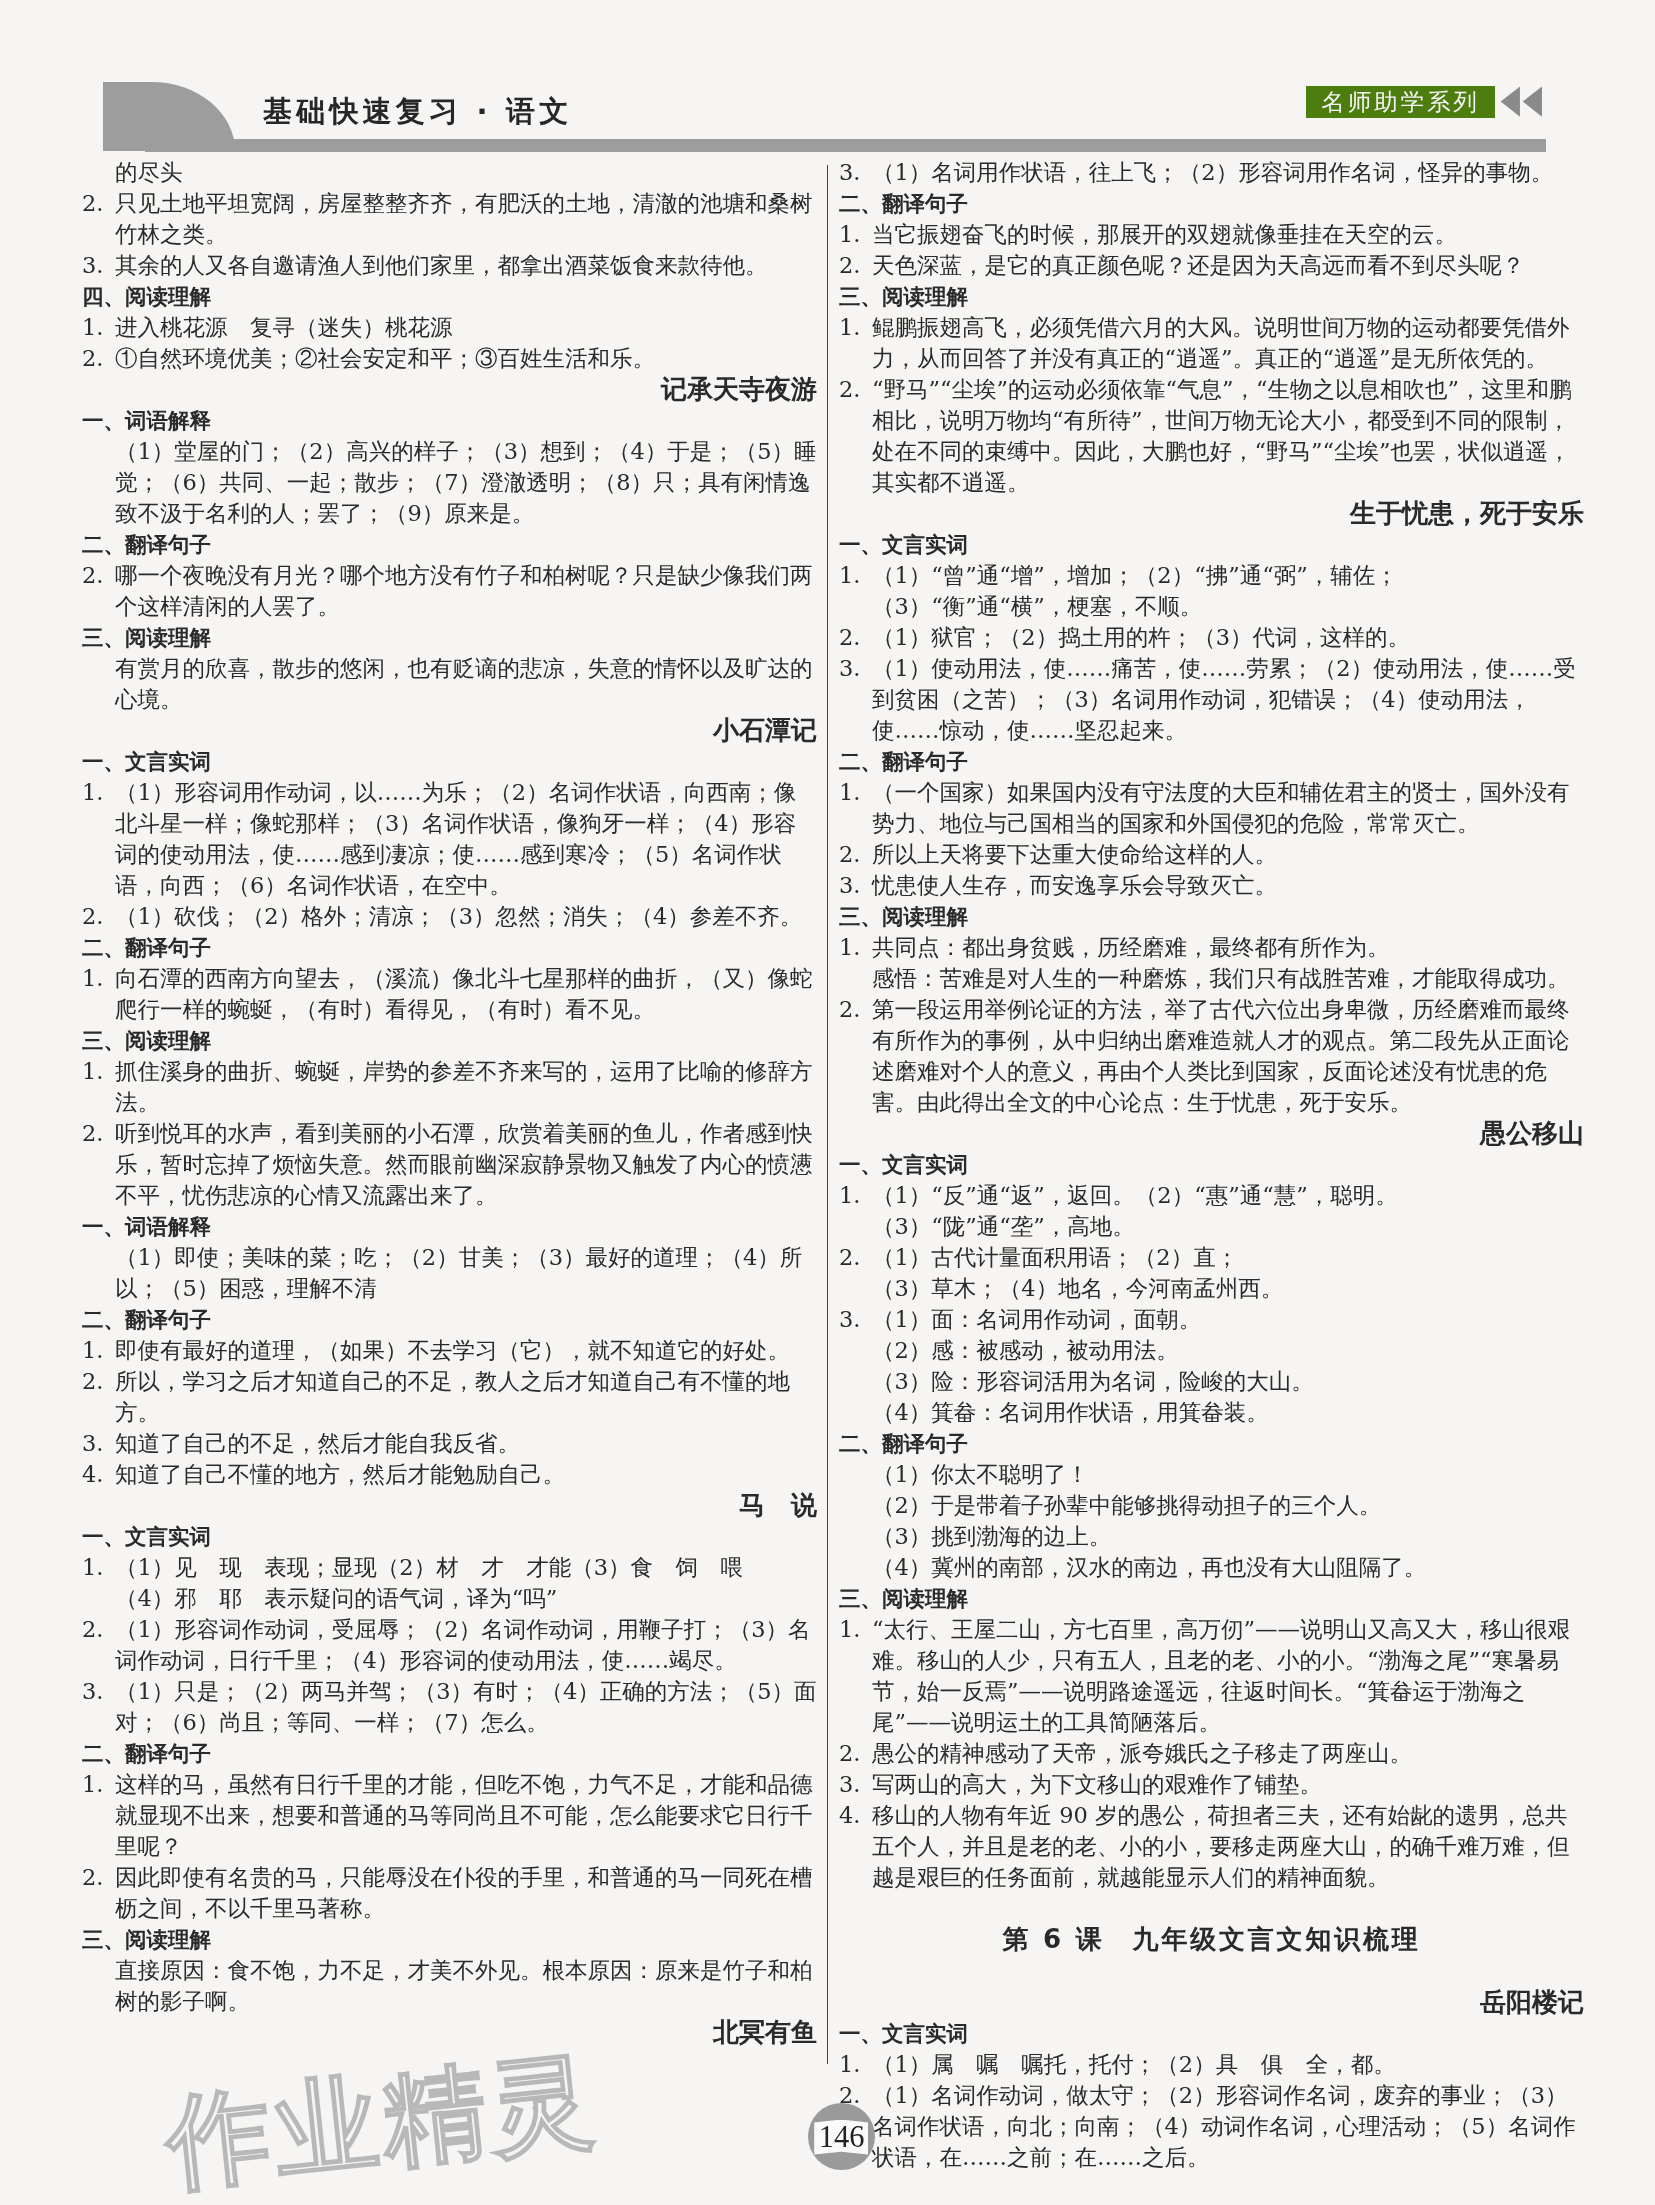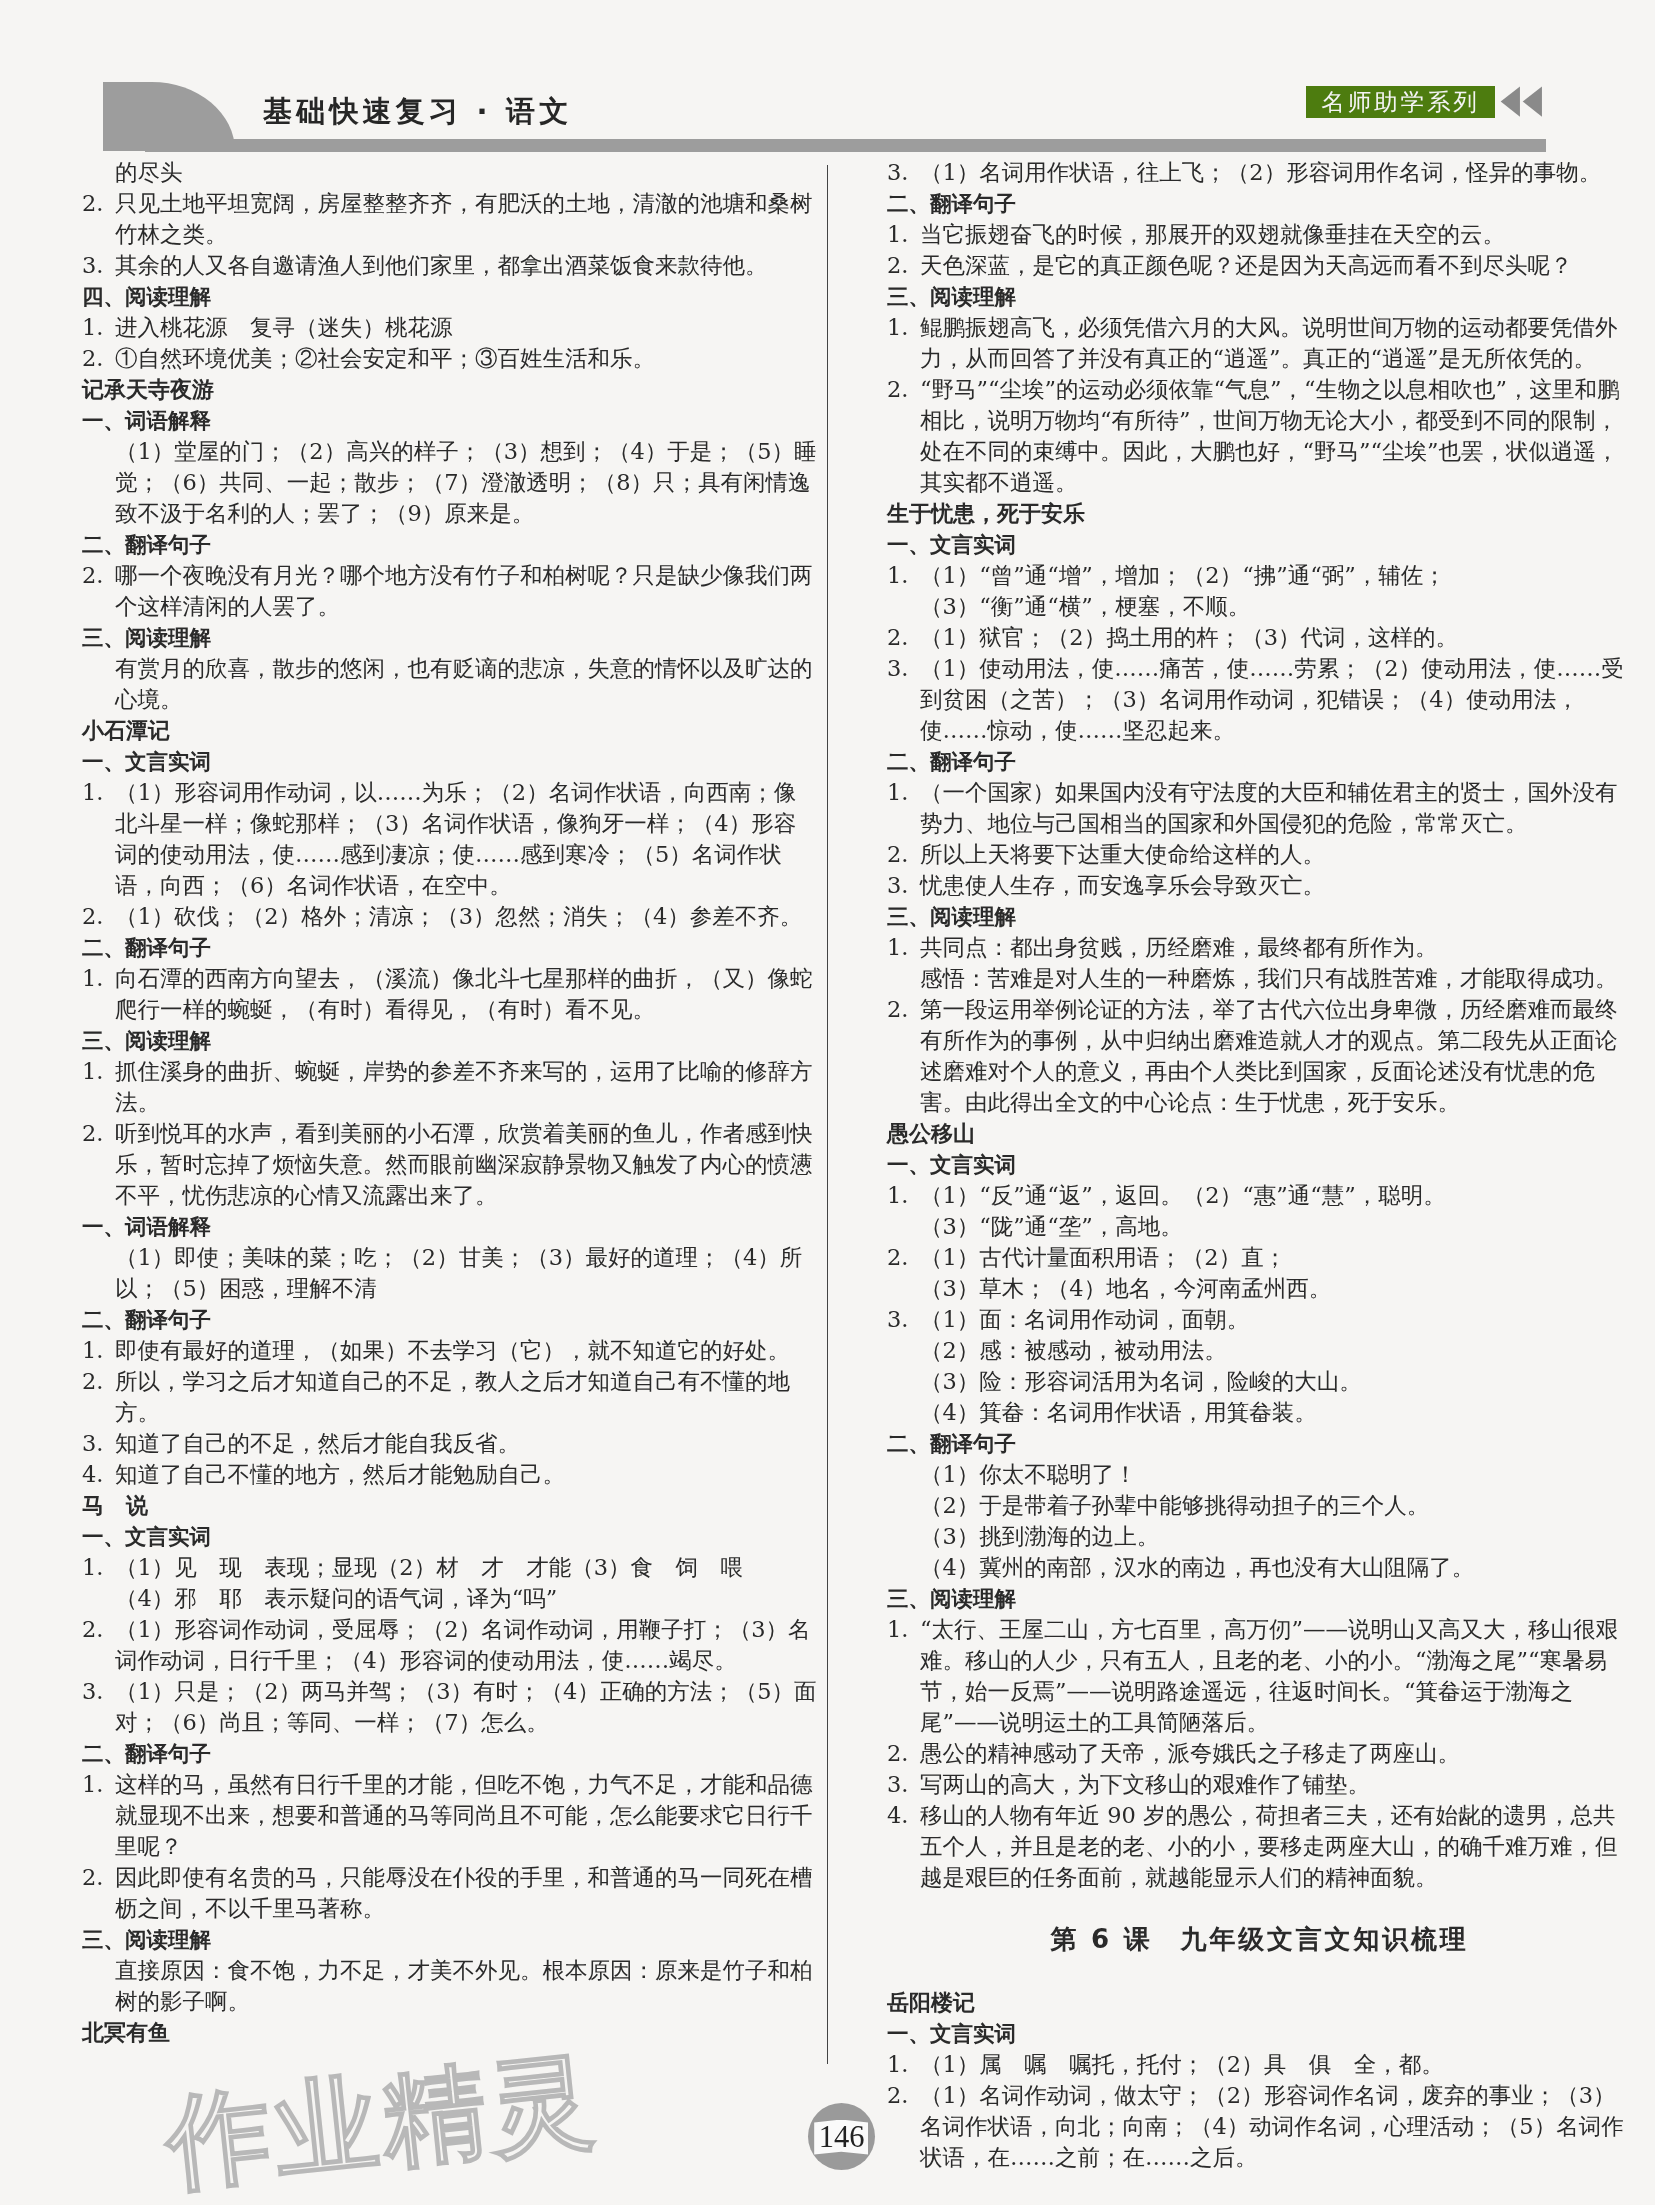--- a/index.html
+++ b/index.html
@@ -28,23 +28,23 @@
   .hdr-series {
     position: absolute; right: 50px; top: 4.2px; height: 32px;
     padding: 0 15.3px; background: #4d7c0f; color: #f4f4f4;
     font-family: "DejaVu Sans", sans-serif; font-size: 23.6px; line-height: 32px;
     letter-spacing: 2.8px;
   }
   .hdr-arrows { position: absolute; right: 0; top: 2.8px; width: 46px; height: 33px; }
   
   .col { position: absolute; top: 157px; font-size: 22.5px; line-height: 31px; }
   .col-left { left: 82px; width: 735px; }
-  .col-right { left: 839px; width: 745px; margin-left: 48px; }
+  .col-right { left: 839px; width: 745px; }
   .divider { position: absolute; left: 827px; top: 165px; width: 1.4px; height: 1899px; background: #444; }
-  .t { font-family: "DejaVu Sans", sans-serif; font-weight: bold; font-size: 22px; }
+  .t { font-family: "DejaVu Sans", sans-serif; font-weight: bold; font-size: 26px; text-align: right; }
   .s { font-family: "DejaVu Sans", sans-serif; font-weight: bold; font-size: 21.5px; }
   .it { padding-left: 33px; text-indent: -33px; }
   .it .n { display: inline-block; width: 33px; text-indent: 0; }
   .p { padding-left: 33px; }
   .lesson {
     text-align: center; margin: 30.5px 0 32px;
     font-family: "DejaVu Sans", sans-serif; font-weight: bold; font-size: 26px; letter-spacing: 2.8px;
   }
   .lesson span + span { margin-left: 28px; }
   

